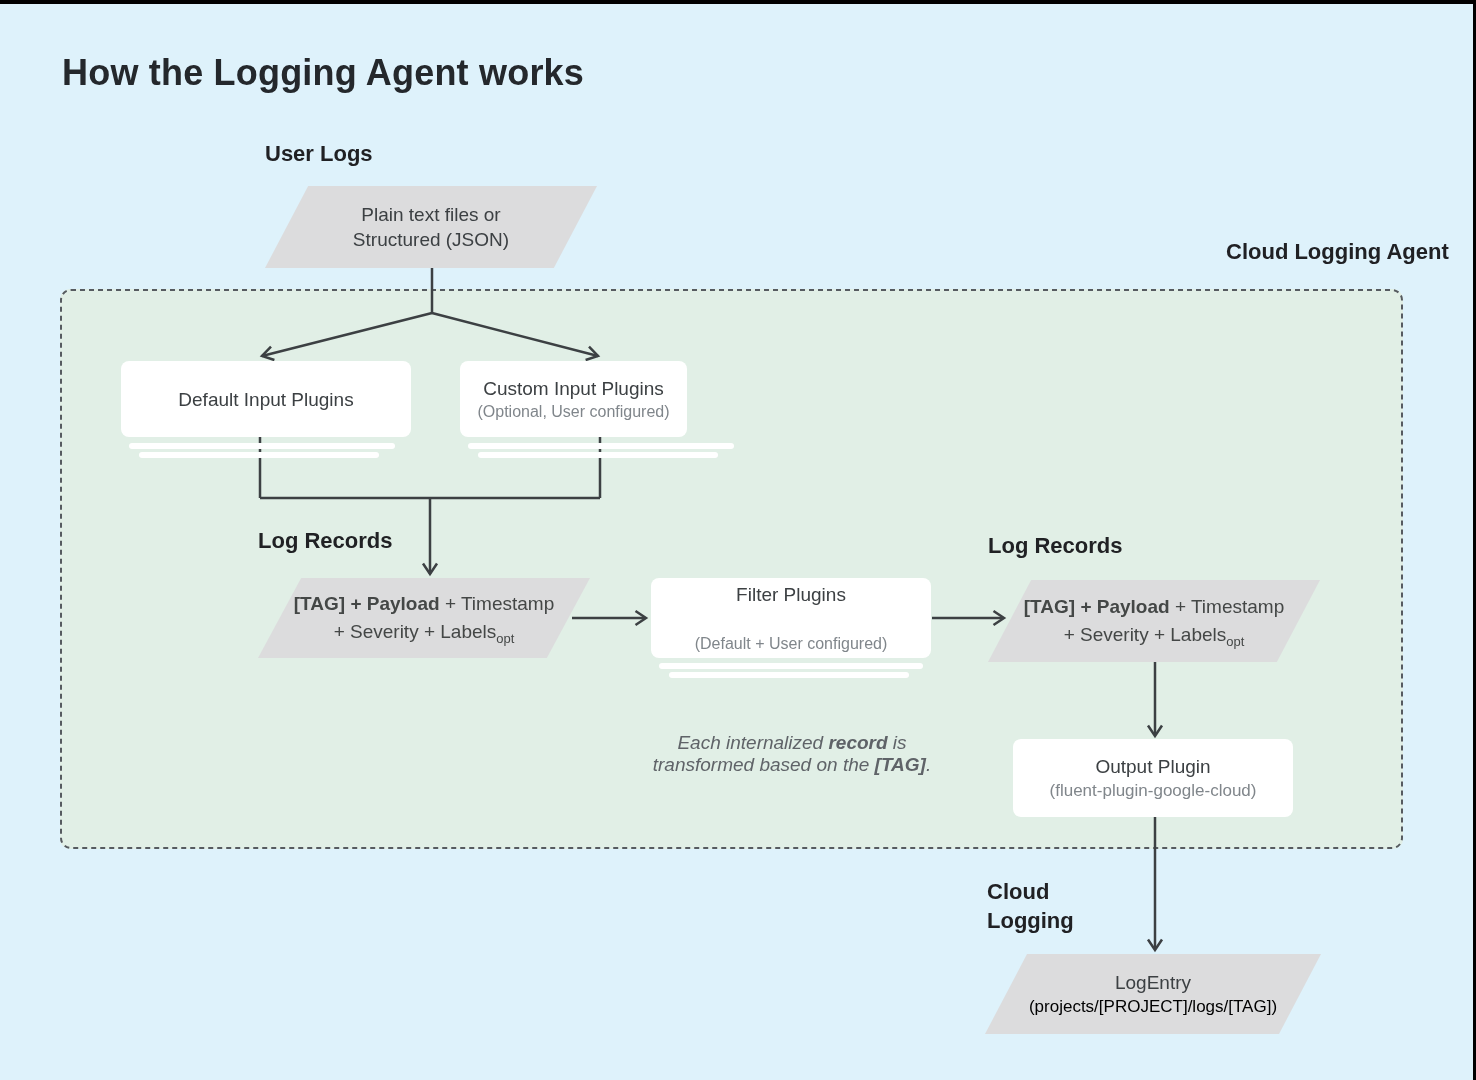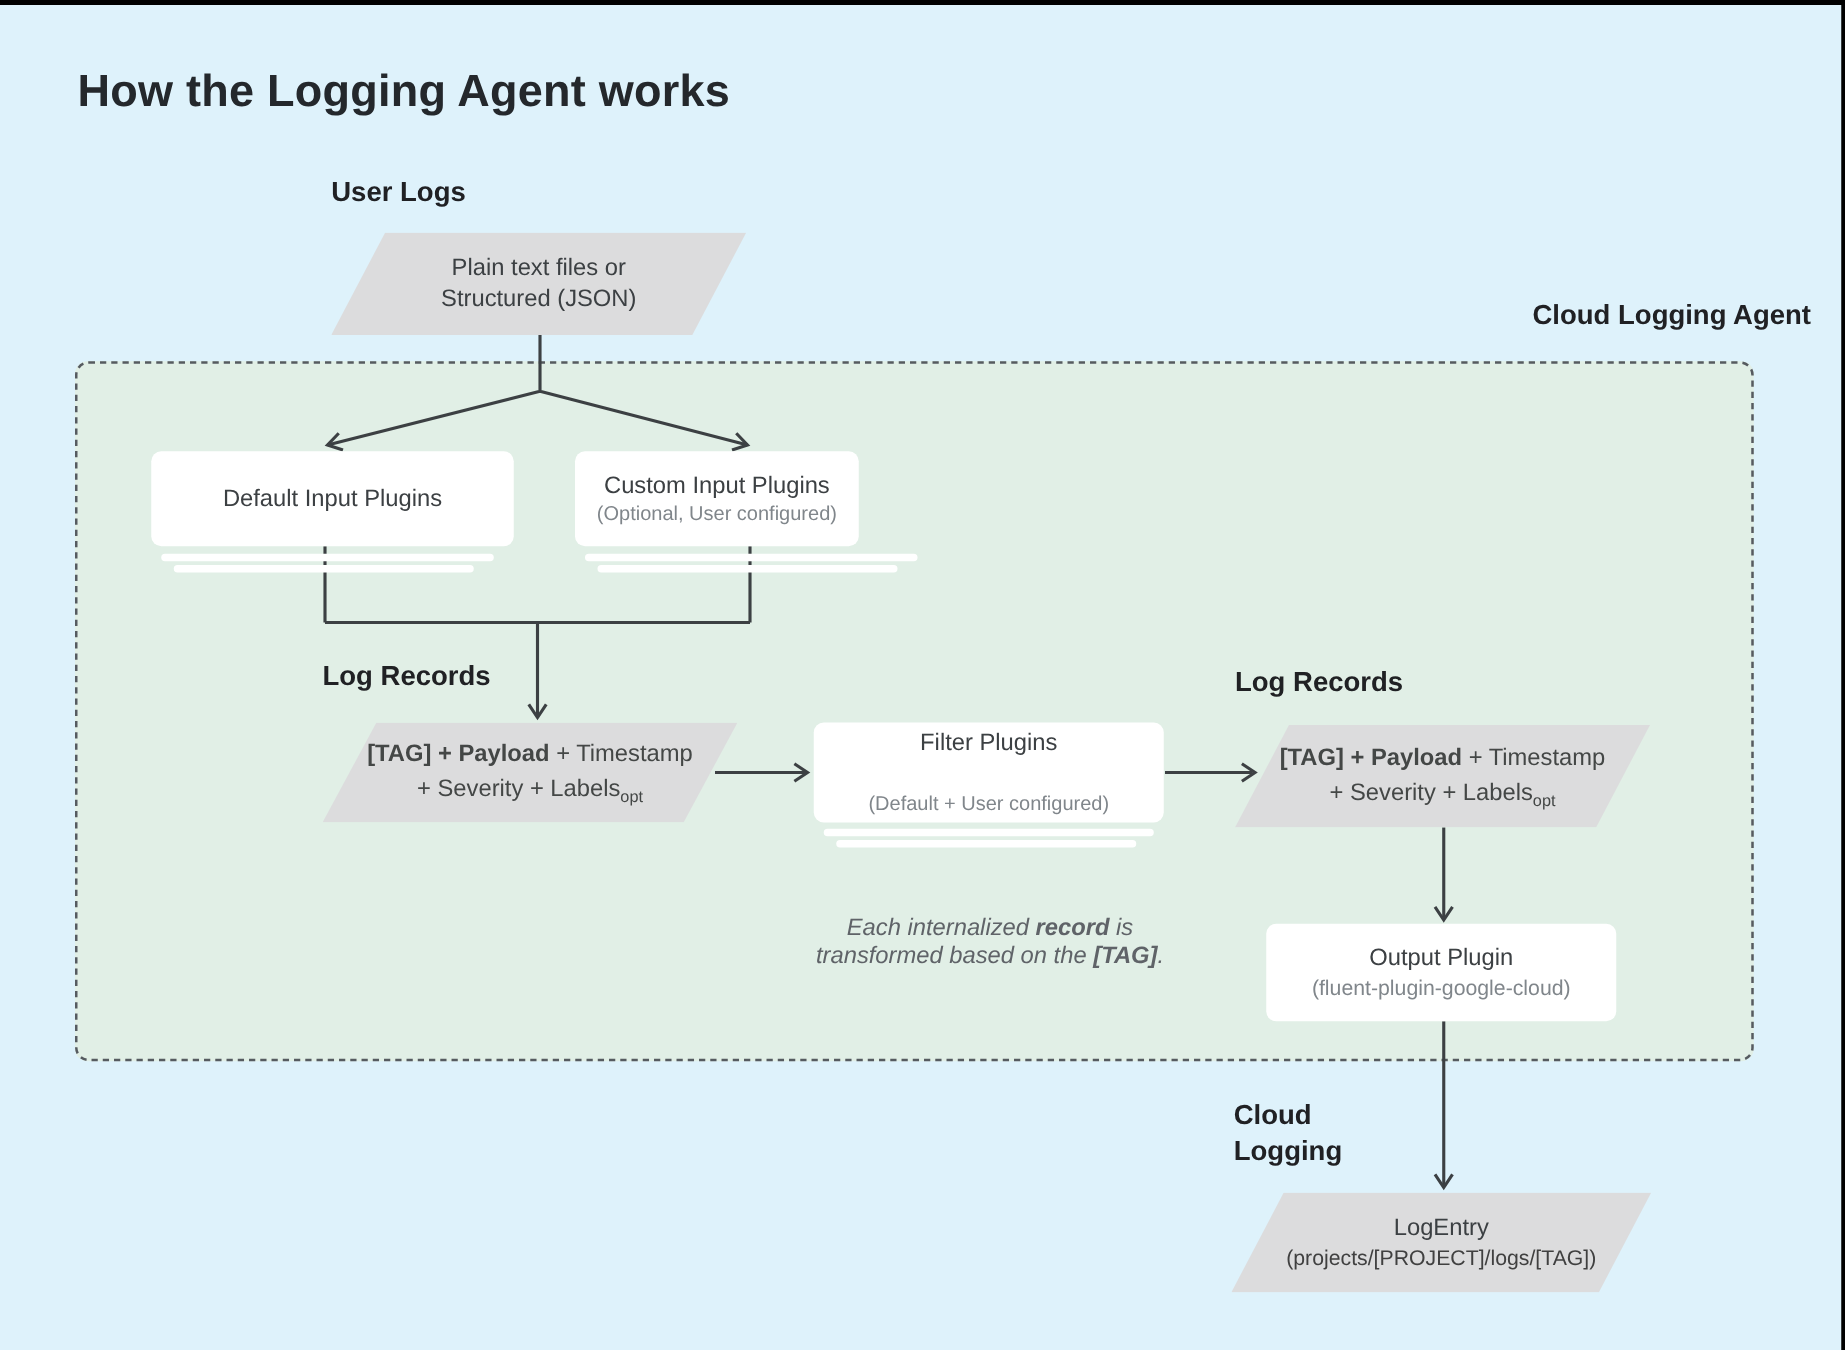--- a/index.html
+++ b/index.html
@@ -33,21 +33,21 @@
   .shape{
     position:absolute;z-index:2;display:flex;flex-direction:column;
     align-items:center;justify-content:center;
   }
   .box{background:#ffffff;border-radius:8px;}
   .para{background:#dcdcdd;}
 
   .t{font-size:19px;color:#3c4043;line-height:25px;}
   .s{font-size:16px;color:#80868b;line-height:22px;}
   .s2{font-size:17px;color:#80868b;line-height:23px;}
-  .muted2{color:#404040;}
+  .muted2{color:#000000;}
   .pl{font-size:19px;color:#444746;line-height:28px;white-space:nowrap;}
   .b{font-weight:700;}
   .pl sub{font-size:13px;line-height:0;}
 
   .shape-user-input{left:265px;top:186px;width:332px;height:82px;
     clip-path:polygon(13% 0,100% 0,87% 100%,0 100%);}
   .shape-default-input{left:121px;top:361px;width:290px;height:76px;}
   .shape-custom-input{left:460px;top:361px;width:227px;height:76px;}
   .shape-log-record-in{left:258px;top:578px;width:332px;height:80px;
     clip-path:polygon(13% 0,100% 0,87% 100%,0 100%);}

